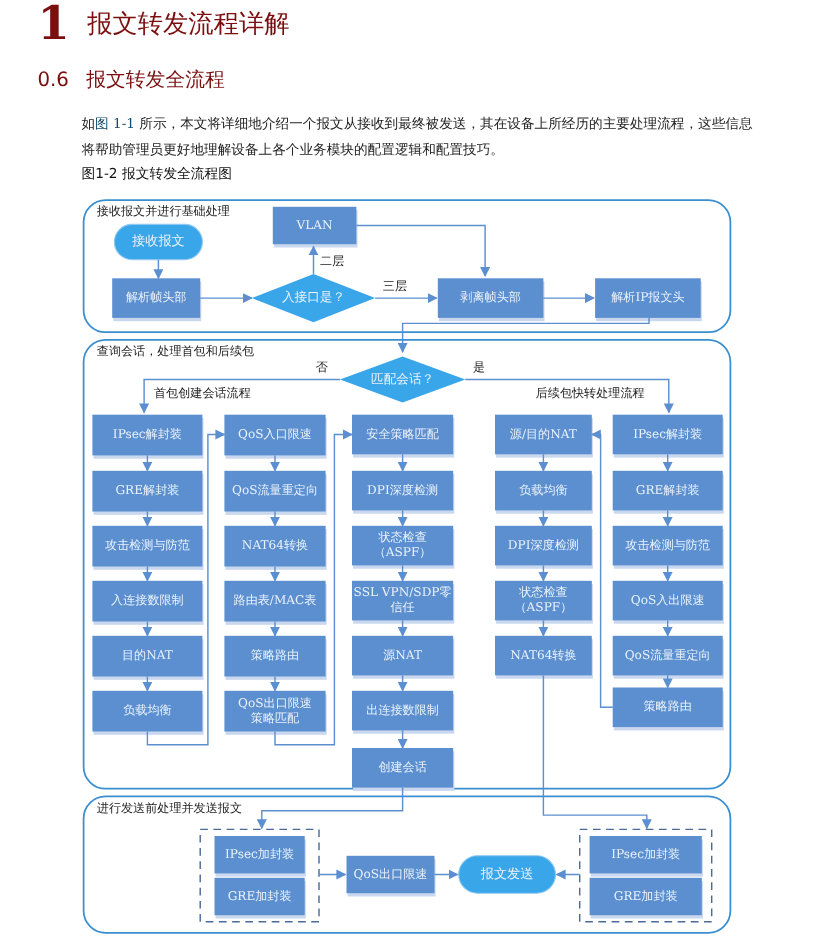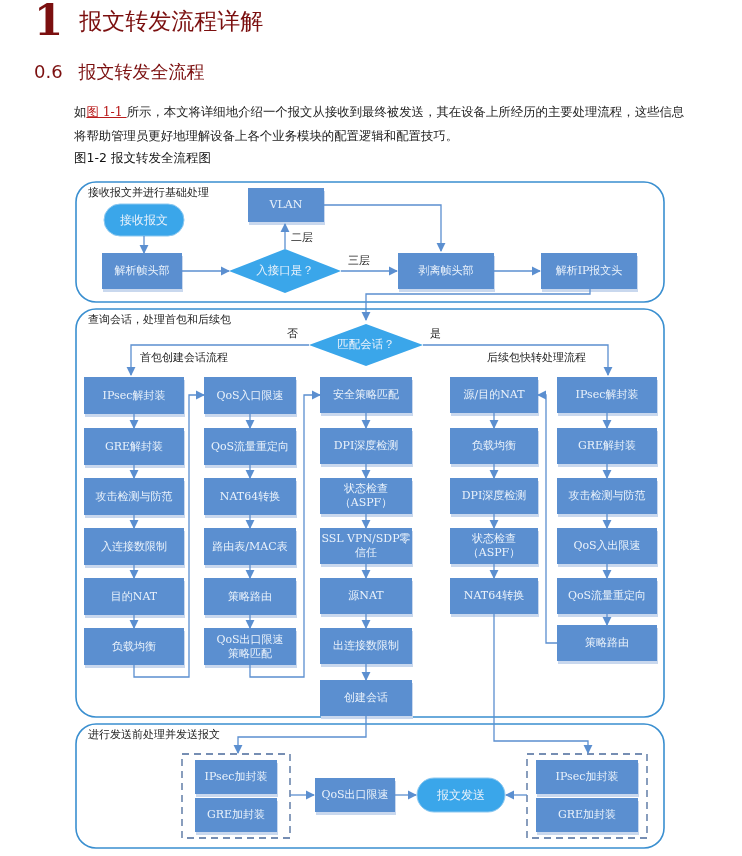--- a/index.html
+++ b/index.html
@@ -3,21 +3,21 @@
 <meta charset="utf-8">
 <style>
   html,body{margin:0;padding:0;background:#fff;}
   body{width:742px;height:856px;overflow:hidden;position:relative;font-family:"DejaVu Sans","Liberation Sans",sans-serif;}
   .chap{position:absolute;left:34px;top:0;height:42px;display:flex;align-items:center;color:#7b0f0f;}
   .chap .num{font-family:"DejaVu Serif","Liberation Serif",serif;font-weight:bold;font-size:42px;line-height:42px;margin-right:16px;}
   .chap .ttl{font-size:23px;}
   .sec{position:absolute;left:34px;top:60px;color:#7b0f0f;font-size:18px;}
   .sec .sn{margin-right:10px;}
   .para{position:absolute;left:74px;top:100px;width:620px;font-family:"DejaVu Serif","Liberation Serif",serif;font-size:12.4px;line-height:24px;color:#222;}
-  .para a{color:#b91c1c;text-decoration:underline;margin-top:48px;}
+  .para a{color:#0c4a6e;margin-top:48px;}
   .figcap{position:absolute;left:74px;top:150px;font-size:12.5px;color:#111;}
   svg{position:absolute;left:0;top:0;}
   svg text{font-family:"DejaVu Serif","Liberation Serif",serif;}
 </style>
 </head>
 <body>
 
 <div class="chap">
   <span class="num">1</span>
   <span class="ttl">报文转发流程详解</span>

